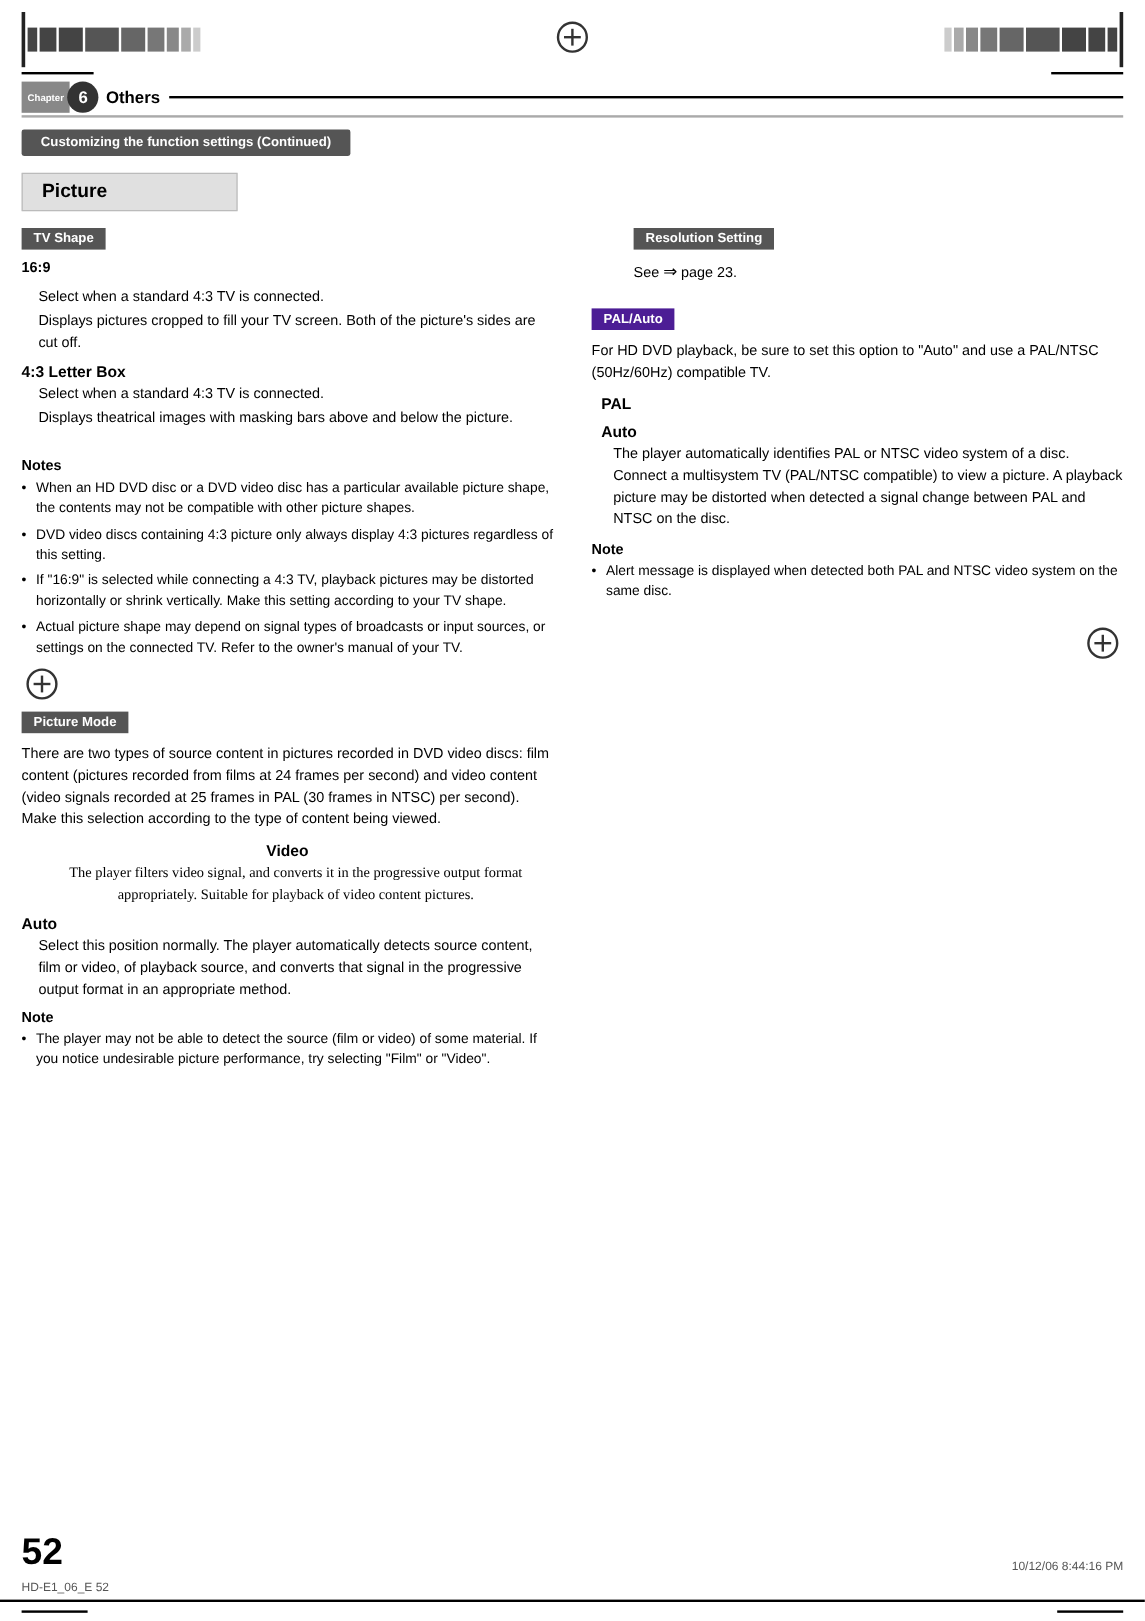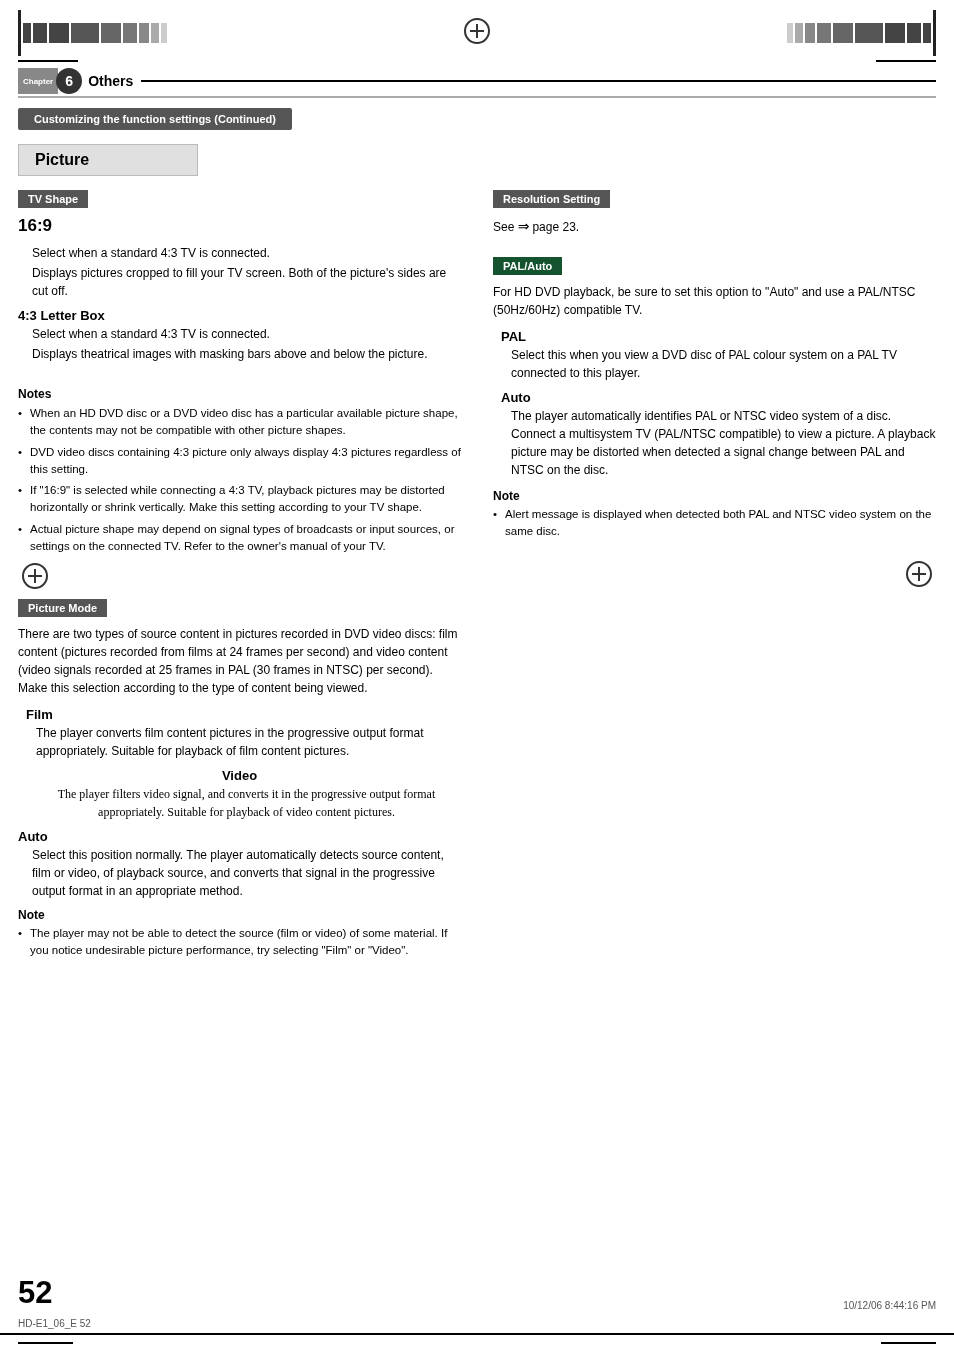--- a/index.html
+++ b/index.html
@@ -128,21 +128,21 @@
     
     <div style="display:flex; gap:32px; align-items:flex-start;">
 
       <div style="flex:1;">
 
         <div>
           <div style="background:#555; color:#fff; font-size:11px; font-weight:bold; padding:3px 10px; display:inline-block; margin-bottom:8px;">TV Shape</div>
 
           
           <div style="margin-bottom:8px;">
-            <div style="font-weight:bold; font-size:17px; margin-bottom:2px;">16:9</div>
+            <div style="font-weight:bold; font-size:12px; margin-bottom:2px;">16:9</div>
           </div>
 
           
           <div style="margin-bottom:8px;">
             <div style="font-size:12px; line-height:1.5; padding-left:14px; margin-bottom:2px;">Select when a standard 4:3 TV is connected.</div>
             <div style="font-size:12px; line-height:1.5; padding-left:14px;">Displays pictures cropped to fill your TV screen. Both of the picture's sides are cut off.</div>
           </div>
 
           
           <div style="margin-bottom:24px;">
@@ -165,24 +165,20 @@
 
         <div style="display:flex; justify-content:flex-start; margin: 8px 0; padding-left: 4px;">
           <div class="circle-crosshair"></div>
         </div>
 
         <div style="margin-top:10px;">
           <div style="background:#555; color:#fff; font-size:11px; font-weight:bold; padding:3px 10px; display:inline-block; margin-bottom:8px;">Picture Mode</div>
           <div style="font-size:12px; line-height:1.5; margin-bottom:10px;">There are two types of source content in pictures recorded in DVD video discs: film content (pictures recorded from films at 24 frames per second) and video content (video signals recorded at 25 frames in PAL (30 frames in NTSC) per second). Make this selection according to the type of content being viewed.</div>
 
           
-          <div style="margin-bottom:8px;">
-            <div style="font-weight:bold; font-size:13px; margin-bottom:2px; padding-left:8px;">Film</div>
-            <div style="font-size:12px; line-height:1.5; padding-left:18px;">The player converts film content pictures in the progressive output format appropriately. Suitable for playback of film content pictures.</div>
-          </div>
 
           
           <div style="margin-bottom:8px;text-align:center;">
             <div style="font-weight:bold; font-size:13px; margin-bottom:2px;">Video</div>
             <div style="font-size:12px; line-height:1.5; padding-left:14px;font-family:Liberation Serif, serif;">The player filters video signal, and converts it in the progressive output format appropriately. Suitable for playback of video content pictures.</div>
           </div>
 
           
           <div style="margin-bottom:8px;">
             <div style="font-weight:bold; font-size:13px; margin-bottom:2px;">Auto</div>
@@ -193,39 +189,38 @@
           <div>
             <div style="font-weight:bold; font-size:12px; margin-bottom:3px;">Note</div>
             <div style="font-size:11.5px; line-height:1.5; padding-left:12px; position:relative;"><span style="position:absolute;left:0;">•</span><span>The player may not be able to detect the source (film or video) of some material. If you notice undesirable picture performance, try selecting "Film" or "Video".</span></div>
           </div>
         </div>
 
       </div>
 
       <div style="flex:1;">
 
-        <div style="margin-bottom:20px;">
+        <div style="margin-bottom:20px;margin-left:35px;">
           <div style="background:#555; color:#fff; font-size:11px; font-weight:bold; padding:3px 10px; display:inline-block; margin-bottom:8px;">Resolution Setting</div>
           <div style="font-size:12px; line-height:1.5;">
             <span>See</span>
             <span style="display:inline-flex; align-items:center; gap:3px;">
               <span style="font-size:14px;">⇒</span>
               <span>page 23.</span>
             </span>
           </div>
         </div>
 
         <div>
-          <div style="background:#14532d; color:#fff; font-size:11px; font-weight:bold; padding:3px 10px; display:inline-block; margin-bottom:8px;">PAL/Auto</div>
+          <div style="background:#4c1d95; color:#fff; font-size:11px; font-weight:bold; padding:3px 10px; display:inline-block; margin-bottom:8px;">PAL/Auto</div>
           <div style="font-size:12px; line-height:1.5; margin-bottom:10px;">For HD DVD playback, be sure to set this option to "Auto" and use a PAL/NTSC (50Hz/60Hz) compatible TV.</div>
 
           
           <div style="margin-bottom:8px;">
             <div style="font-weight:bold; font-size:13px; margin-bottom:2px; padding-left:8px;">PAL</div>
-            <div style="font-size:12px; line-height:1.5; padding-left:18px;">Select this when you view a DVD disc of PAL colour system on a PAL TV connected to this player.</div>
           </div>
 
           
           <div style="margin-bottom:10px;">
             <div style="font-weight:bold; font-size:13px; margin-bottom:2px; padding-left:8px;">Auto</div>
             <div style="font-size:12px; line-height:1.5; padding-left:18px;">The player automatically identifies PAL or NTSC video system of a disc. Connect a multisystem TV (PAL/NTSC compatible) to view a picture. A playback picture may be distorted when detected a signal change between PAL and NTSC on the disc.</div>
           </div>
 
           
           <div>

